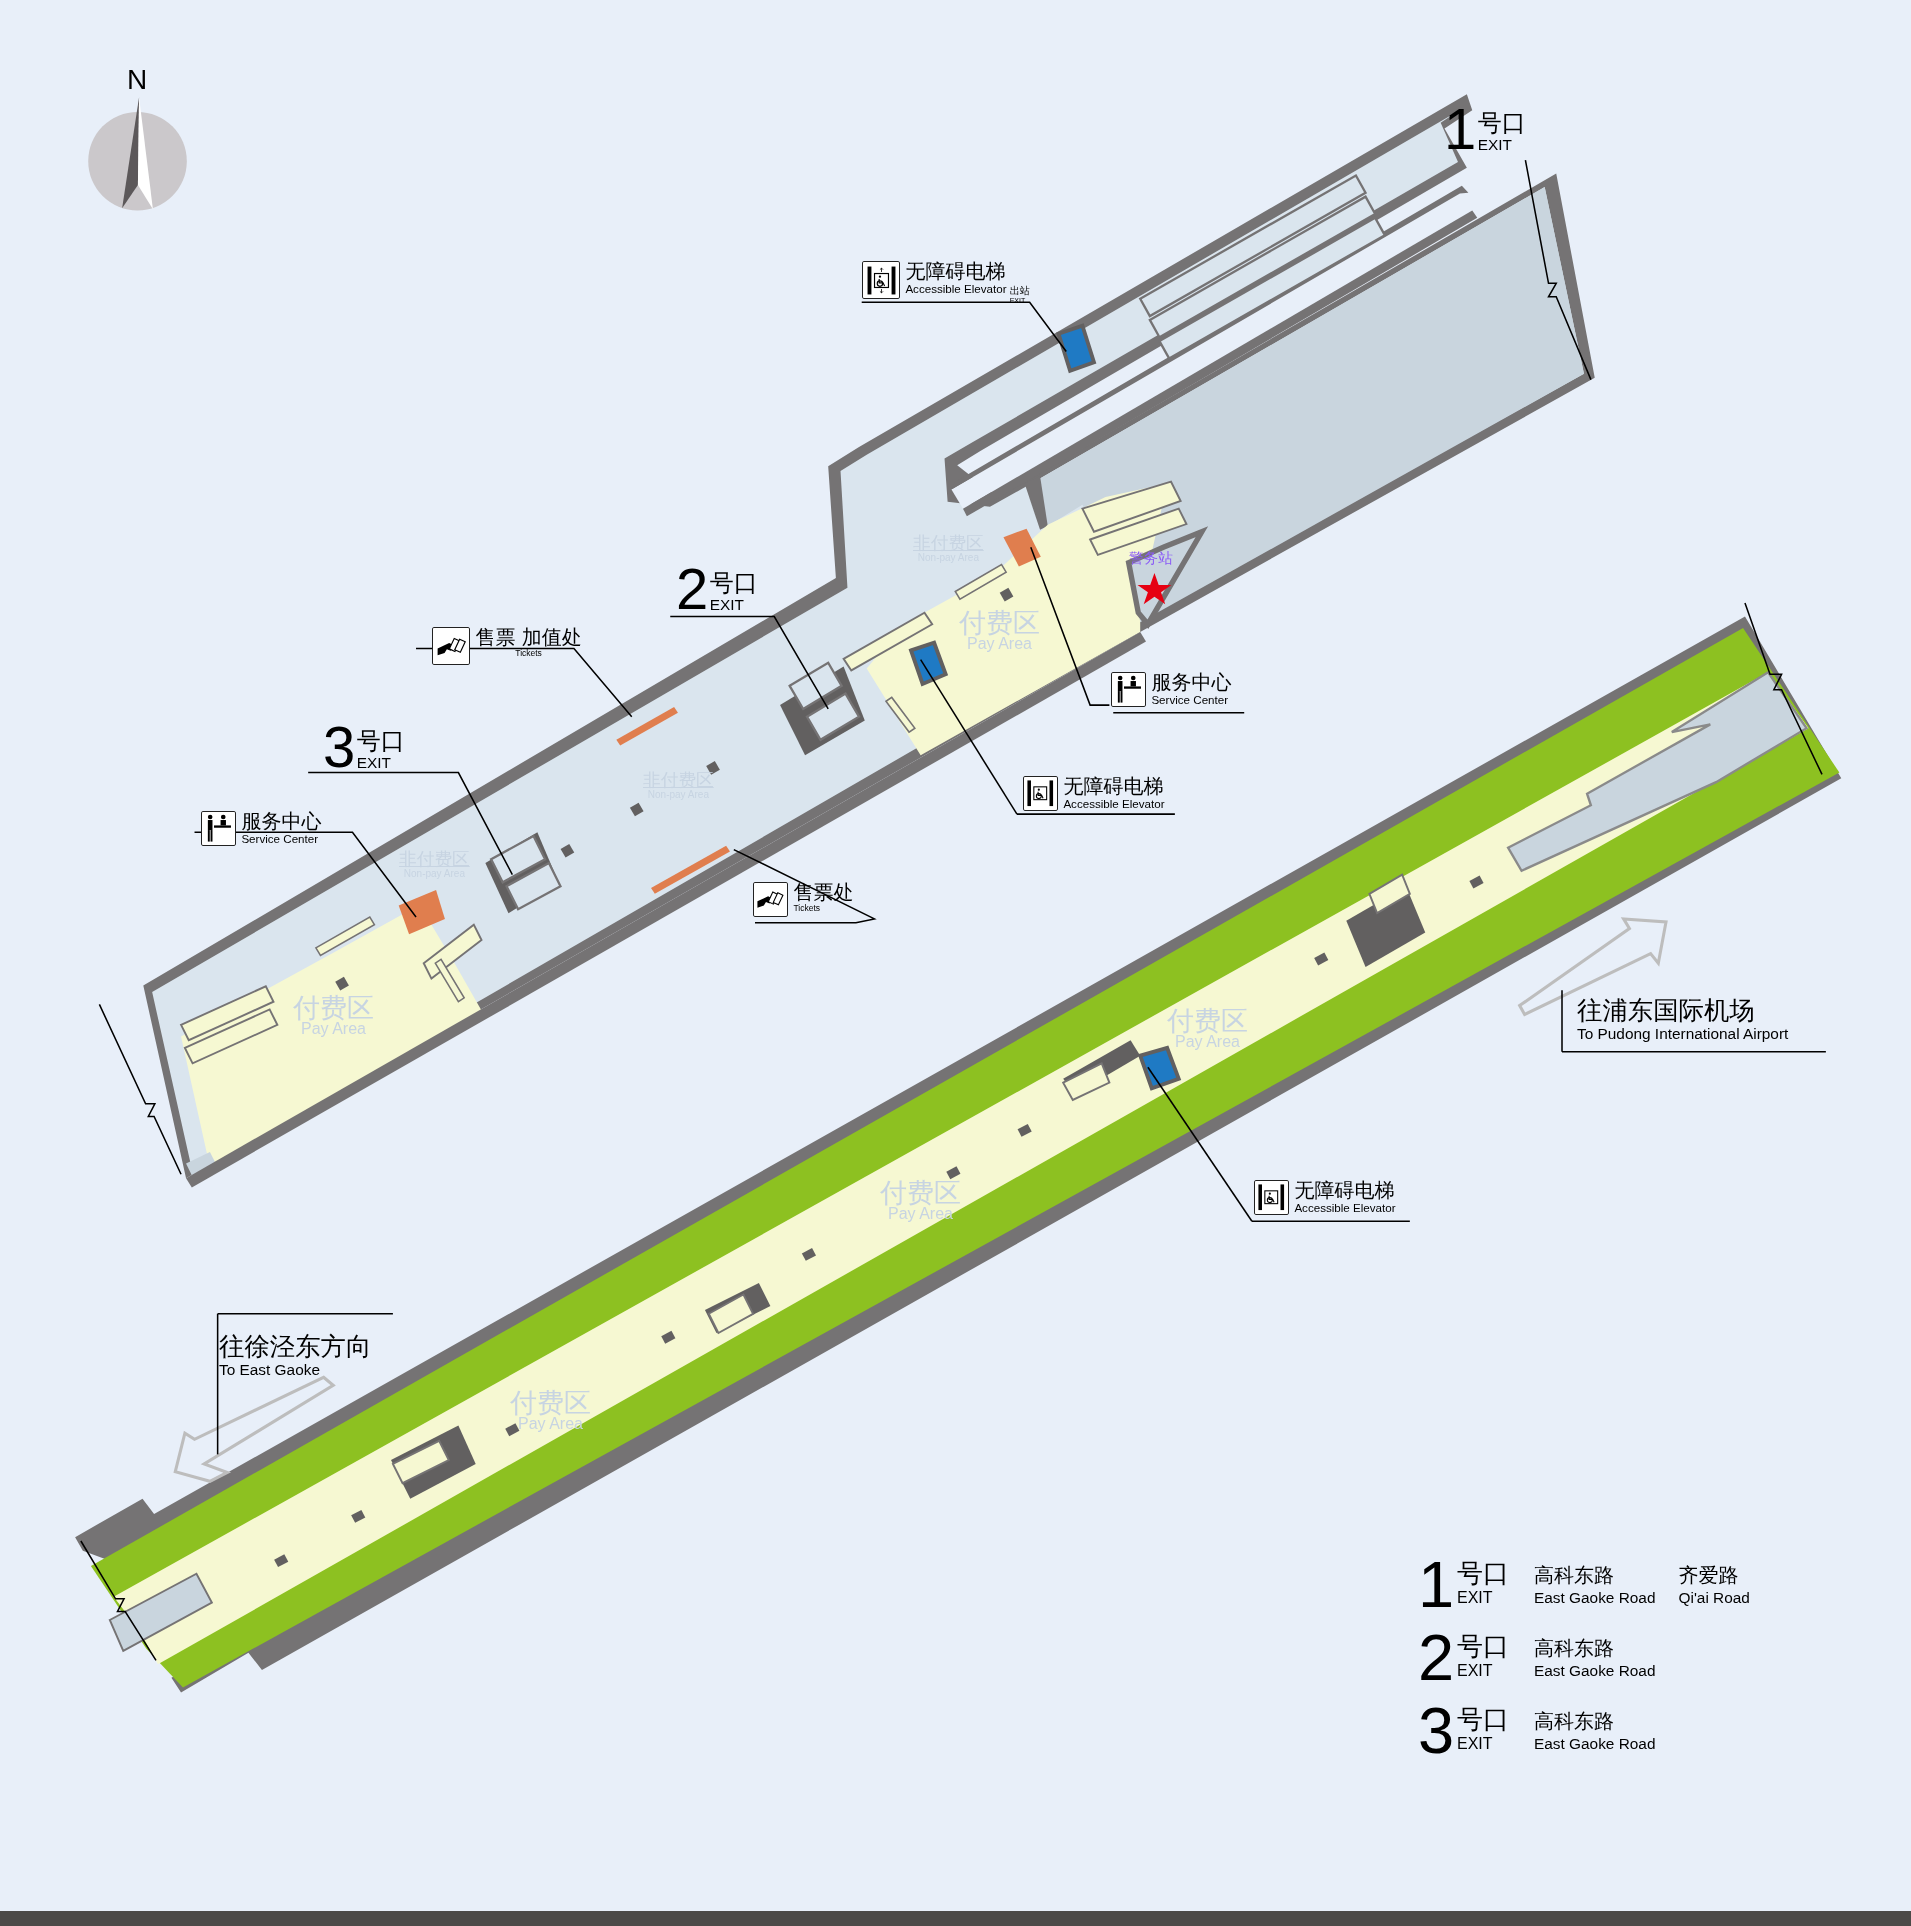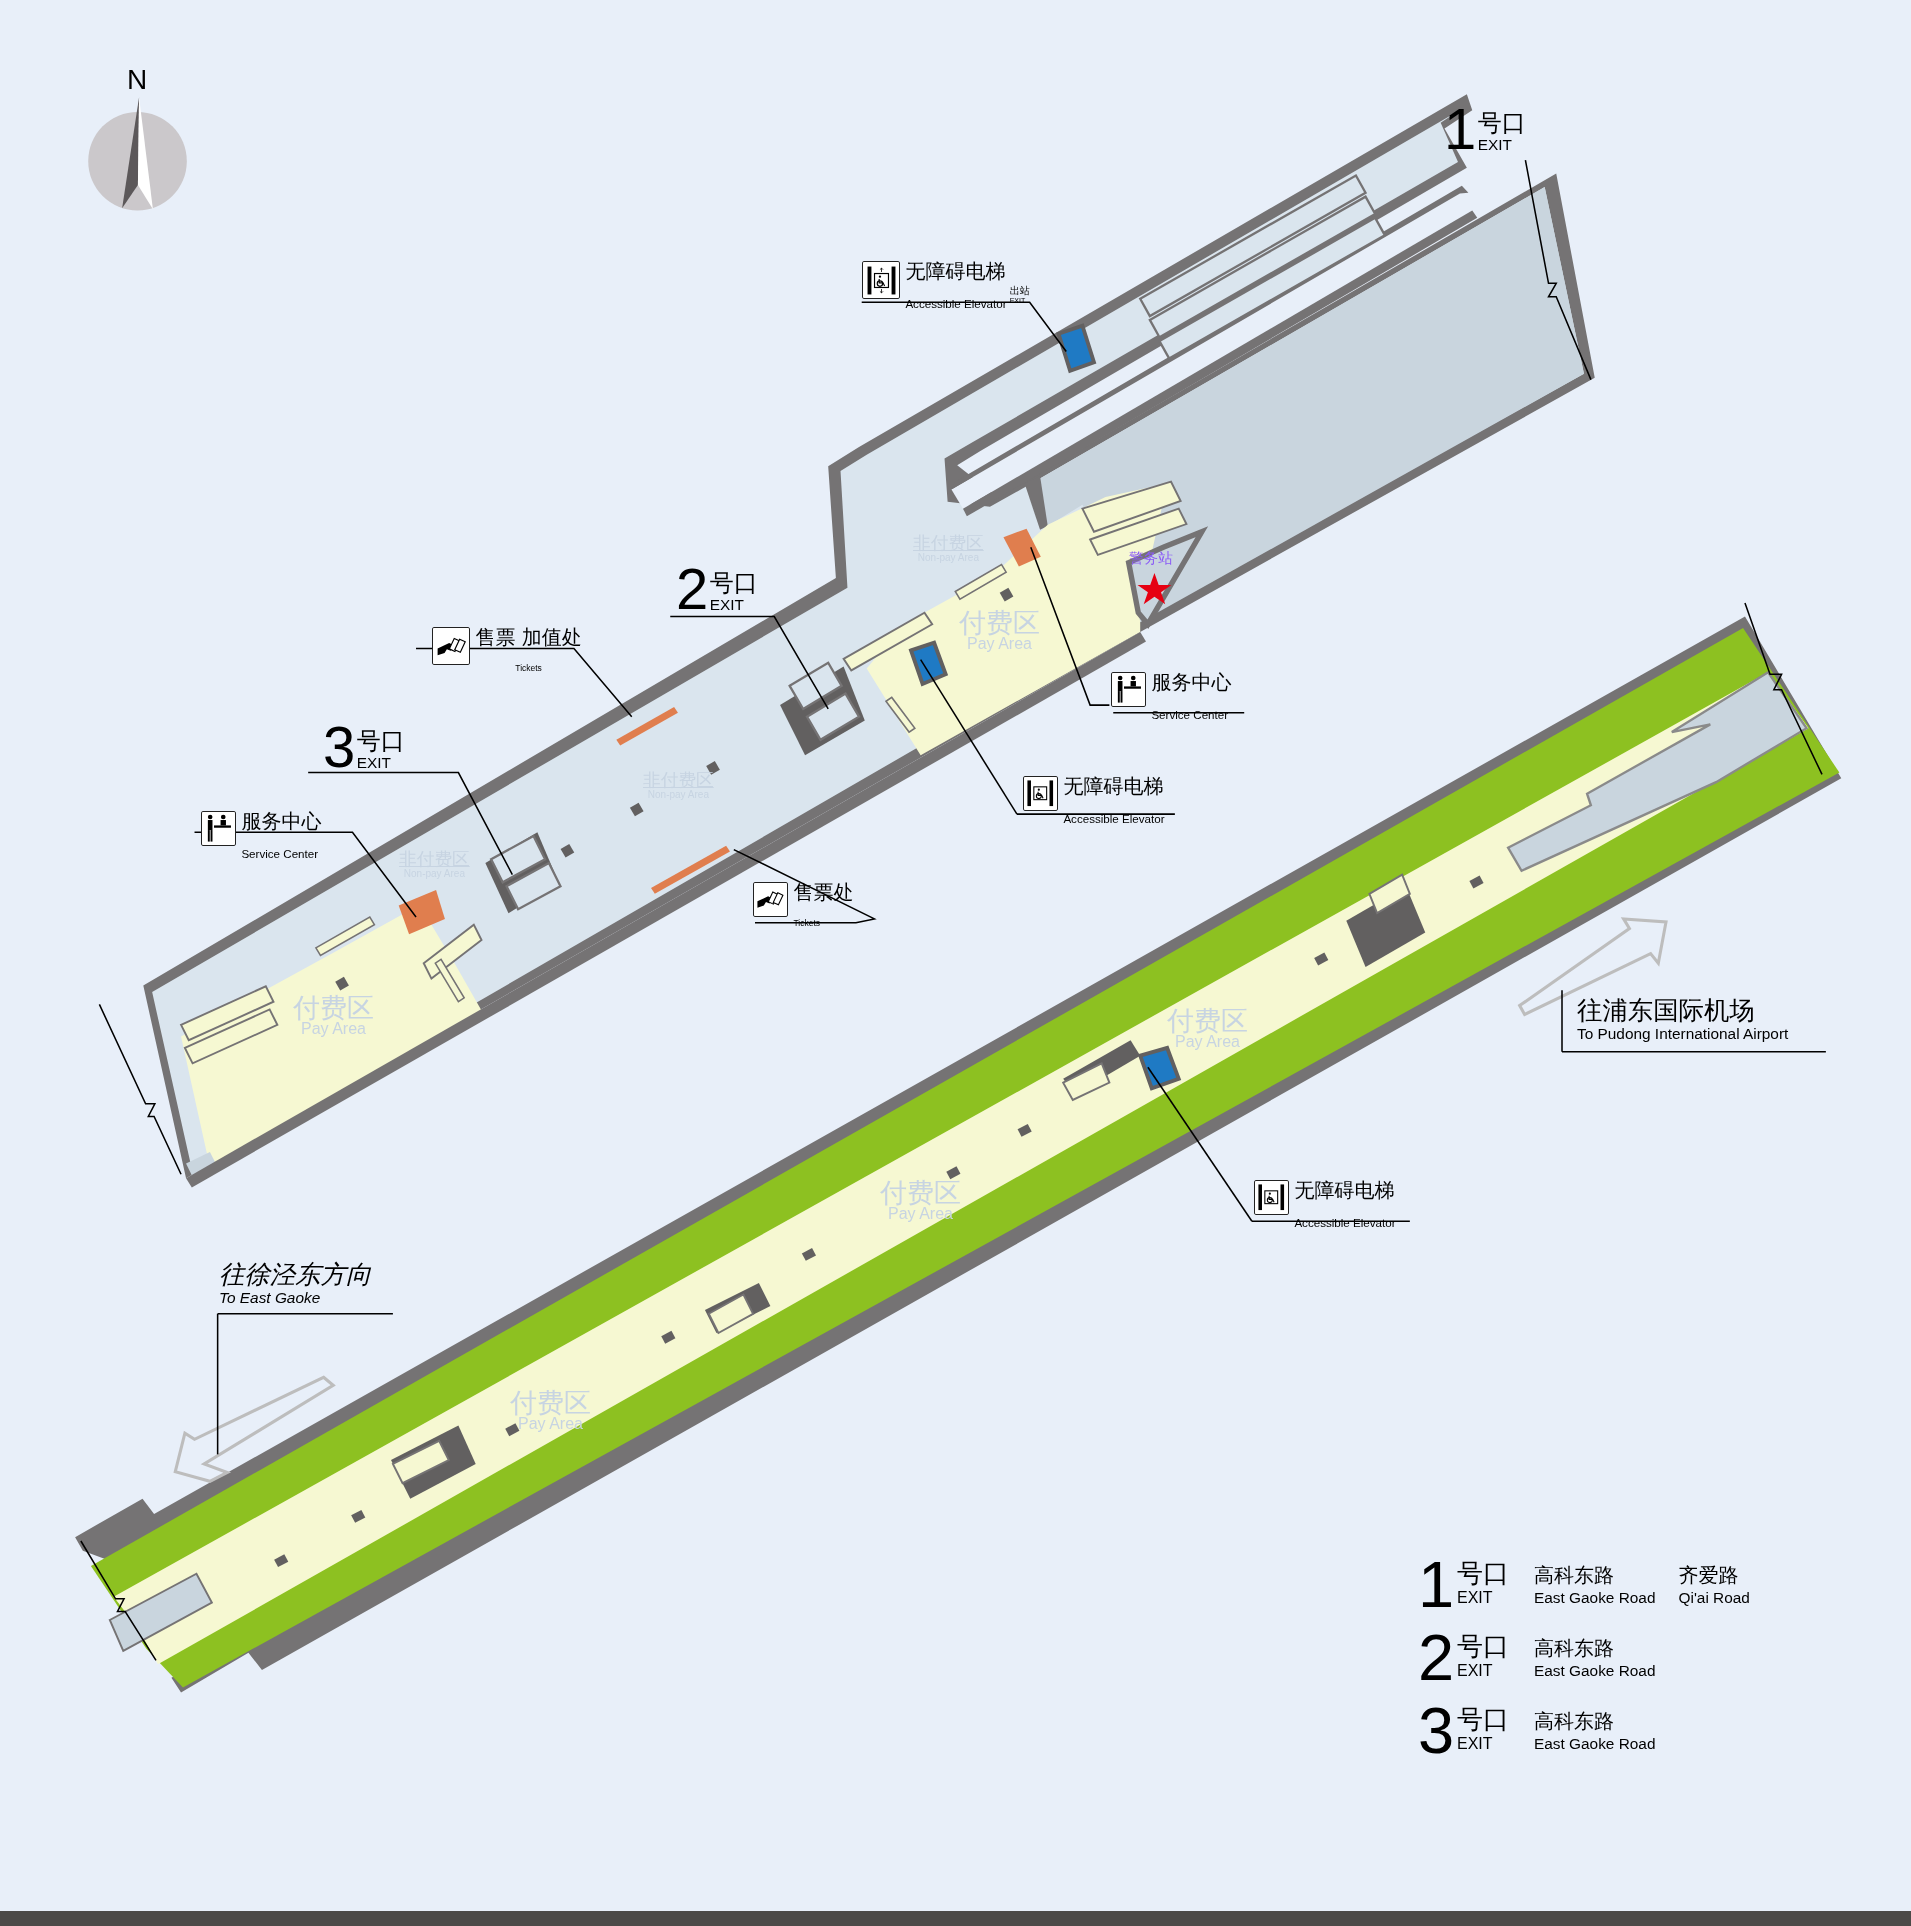--- a/index.html
+++ b/index.html
@@ -5,21 +5,21 @@
   html, body { margin: 0; padding: 0; }
   body { width: 1911px; height: 2138px; background: #e8eff9; position: relative; overflow: hidden; font-family: "DejaVu Sans", "Liberation Sans", sans-serif; }
   #map { position: absolute; left: 0; top: 0; width: 1911px; height: 1911px; }
   .lbl { position: absolute; color: #8b5cf6; white-space: nowrap; font-family: "DejaVu Sans", "Liberation Sans", sans-serif; }
   .zh { font-size: 21px; line-height: 1; }
   .en { font-size: 13px; line-height: 1; font-family: "Liberation Sans", sans-serif; }
   .sign { position: absolute; display: flex; align-items: flex-start; gap: 5.4px; }
   .sign .ico { width: 38px; height: 38px; background: #fff; border: 1.5px solid #222; border-radius: 1.9px; box-sizing: border-box; display: flex; align-items: center; justify-content: center; }
   .sign .txt { display: flex; flex-direction: column; }
   .sign .txt .zh { font-size: 20px; }
-  .sign .txt .en { font-size: 11.6px; margin-top: 17px; }
+  .sign .txt .en { font-size: 11.6px; margin-top: 2px; }
   .exit-big { position: absolute; display: flex; align-items: flex-end; }
   .exit-big .num { font-family: "Liberation Sans", sans-serif; font-size: 58px; line-height: 0.8; }
   .exit-big .sub { display: flex; flex-direction: column; margin-left: 1.5px; }
   .exit-big .sub .zh { font-size: 24px; }
   .exit-big .sub .en { font-size: 15.4px; margin-top: 2.3px; }
   .area-lbl { position: absolute; color: #c7d4e2; text-align: center; }
   .area-lbl .zh { font-size: 27px; display: block; }
   .area-lbl .en { font-size: 16px; display: block; }
   .area-lbl.small .zh { font-size: 17.7px; text-decoration: underline; }
   .area-lbl.small .en { font-size: 10px; }
@@ -368,21 +368,21 @@
   </div>
 <div class="area-lbl" style="left:510px;top:1389px;">
     <span class="zh">付费区</span>
     <span class="en">Pay Area</span>
   </div>
 
 <div class="dir" style="left:1577px;top:998px;">
     <span class="zh">往浦东国际机场</span>
     <span class="en">To Pudong International Airport</span>
   </div>
-<div class="dir" style="left:219px;top:1262px;font-style:italic;">
+<div class="dir" style="left:219px;top:1334px;">
     <span class="zh">往徐泾东方向</span>
     <span class="en">To East Gaoke</span>
   </div>
 
 <div class="legend">
   <div class="legend-row">
     <span class="num">1</span>
     <span class="ex">
         <span class="zh">号口</span>
         <span class="en">EXIT</span>

